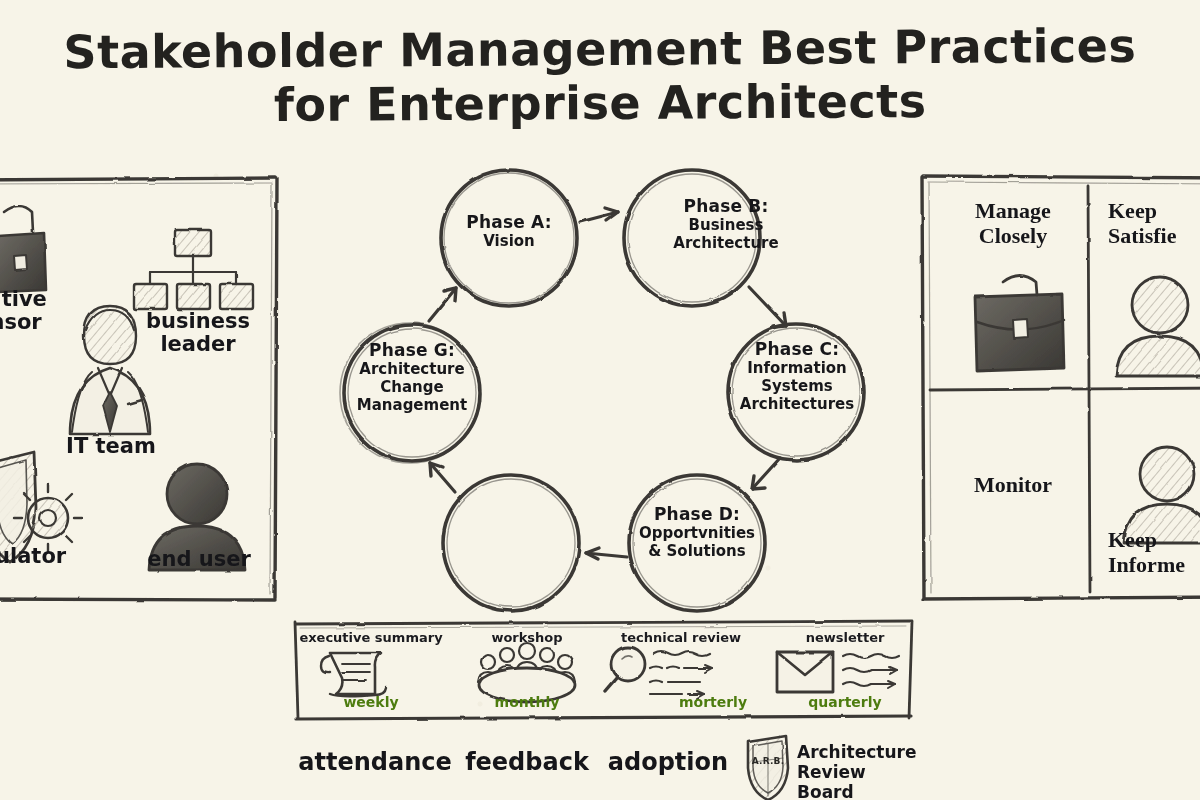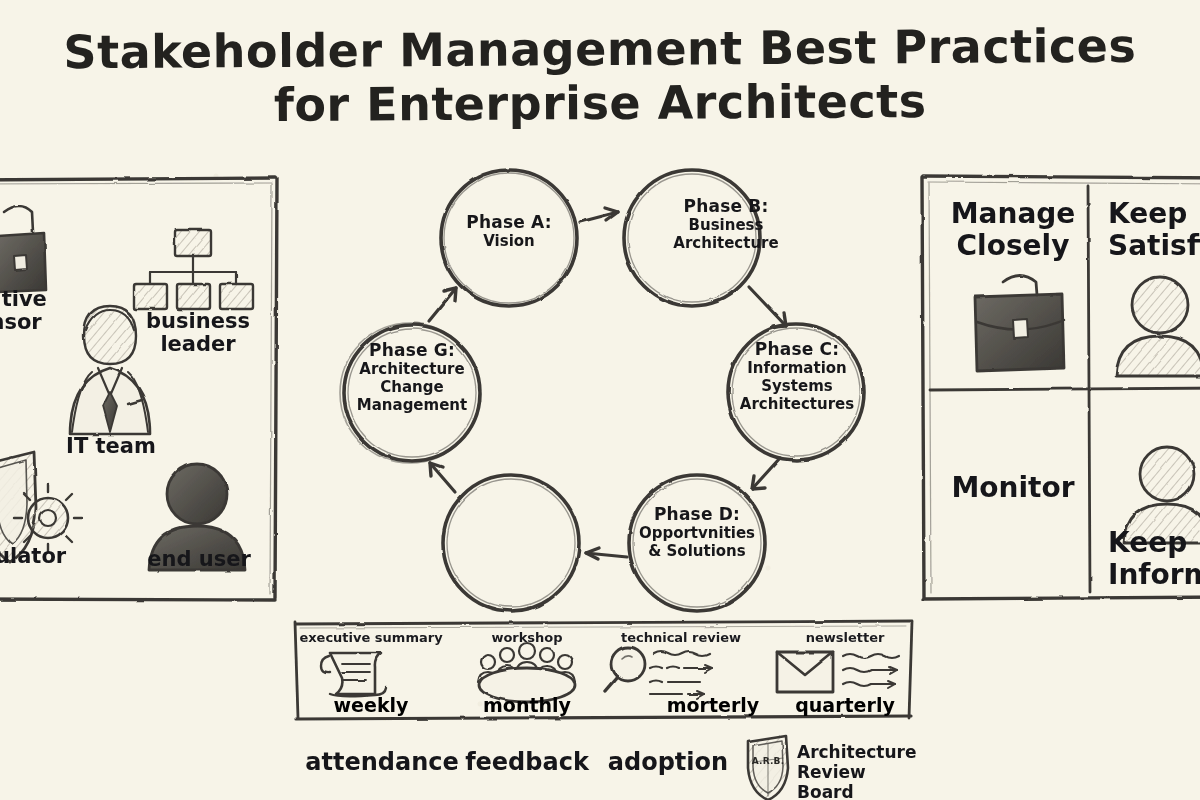--- a/index.html
+++ b/index.html
@@ -30,23 +30,23 @@
     transform:rotate(-0.35deg);
   }
   .phase-label{
     position:absolute;z-index:3;text-align:center;
     font-weight:700;color:#17171a;
   }
   .phase-head{font-size:17px;display:block;letter-spacing:.2px;}
   .phase-body{font-size:15px;display:block;font-weight:700;}
 
   .stake-label{position:absolute;z-index:3;font-size:21px;font-weight:700;text-align:center;color:#16161a;line-height:1.1;}
-  .quad-label{position:absolute;z-index:3;font-size:28px;font-weight:700;text-align:center;color:#16161a;line-height:1.15;}
+  .quad-label{position:absolute;z-index:3;font-size:22px;font-weight:700;text-align:center;color:#16161a;line-height:1.15;font-family:Liberation Serif, serif;}
   .comm-top{position:absolute;z-index:3;font-size:13px;font-weight:700;text-align:center;color:#1b1b1f;}
-  .comm-bot{position:absolute;z-index:3;font-size:19px;font-weight:700;text-align:center;color:#000000;}
+  .comm-bot{position:absolute;z-index:3;font-size:14px;font-weight:700;text-align:center;color:#4d7c0f;}
   .metric{position:absolute;z-index:3;font-size:24px;font-weight:700;color:#16161a;text-align:center;}
   .arb-text{position:absolute;z-index:3;font-size:17px;font-weight:700;color:#16161a;line-height:1.18;}
 </style>
 </head>
 <body>
 
 <div class="paper-grain"></div>
 
 <svg class="sketch" viewBox="0 0 1200 800">
   <defs>
@@ -350,21 +350,21 @@
     <span>morterly</span>
   </div>
 
   <div class="comm-top" style="left:783px;top:630px;width:124px;">
     <span>newsletter</span>
   </div>
   <div class="comm-bot" style="left:779px;top:694px;width:132px;">
     <span>quarterly</span>
   </div>
 
-  <div class="metric" style="left:302px;top:748px;width:160px;">
+  <div class="metric" style="left:295px;top:748px;width:160px;">
     <span>attendance</span>
   </div>
   <div class="metric" style="left:460px;top:748px;width:134px;">
     <span>feedback</span>
   </div>
   <div class="metric" style="left:604px;top:748px;width:128px;">
     <span>adoption</span>
   </div>
 
   <div style="position:absolute;z-index:4;left:748px;top:756px;width:40px;text-align:center;font-size:9px;font-weight:700;color:#2a2926;letter-spacing:.2px;">

